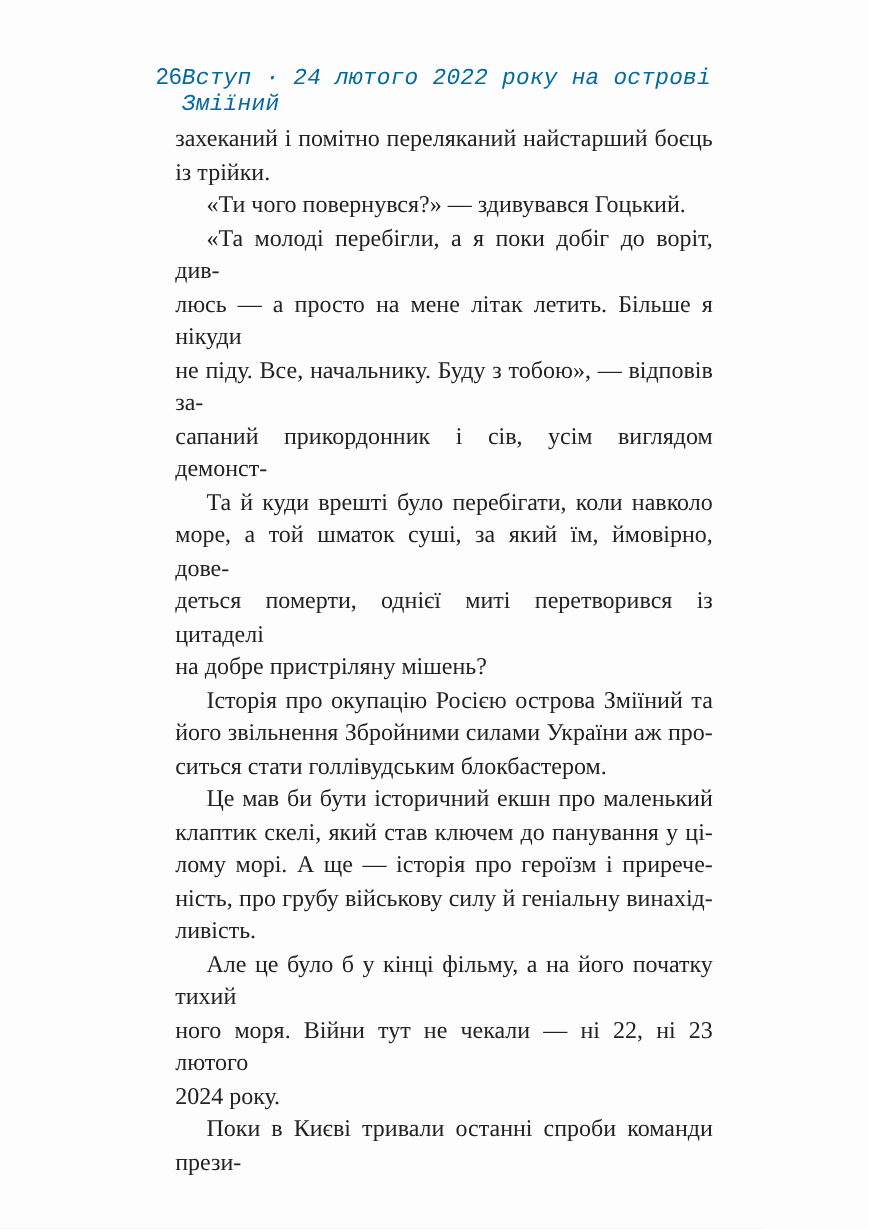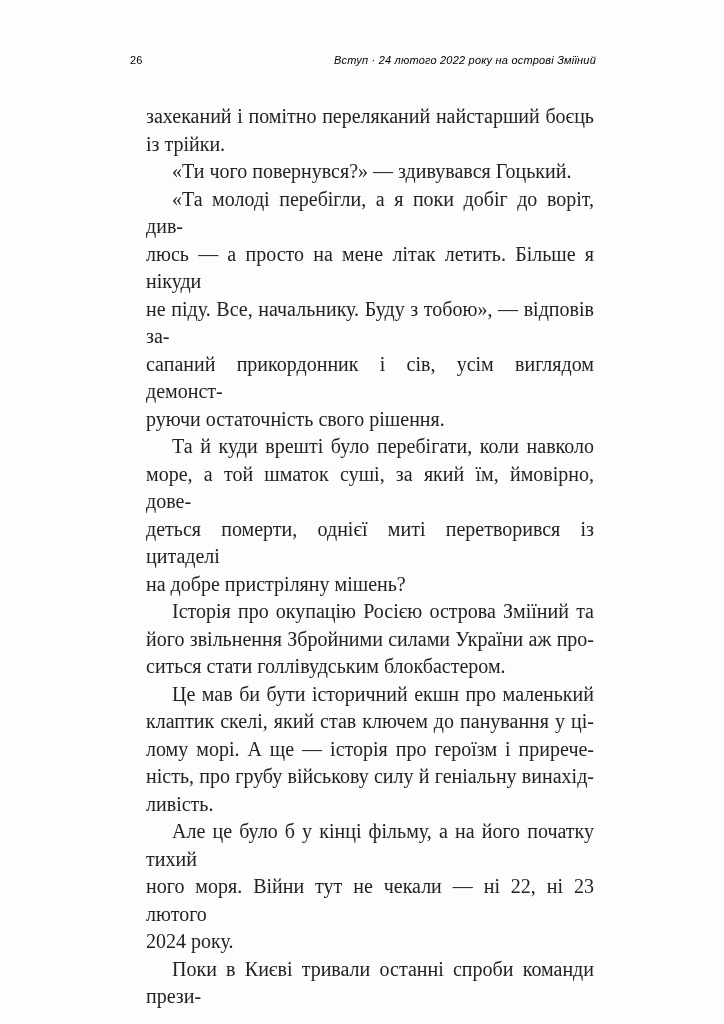--- a/index.html
+++ b/index.html
@@ -17,29 +17,30 @@
   }
   .running-header {
     position: absolute;
     left: 130px;
     top: 54px;
     width: 466px;
     display: flex;
     justify-content: space-between;
     align-items: baseline;
     font-family: "Liberation Sans", sans-serif;
-    font-size: 11px;
-    color: #000000;
+    font-size: 19px;
+    color: #0369a1;
     letter-spacing: 0.2px;
   }
   .page-number {
     font-style: normal;
   }
   .running-title {
     font-style: italic;
+    font-family: Liberation Mono, monospace;
   }
   .text-content {
     position: absolute;
     left: 130px;
     top: 103px;
     width: 464px;
     font-size: 20px;
     line-height: 27.5px;
     color: #222222;
   }
@@ -75,21 +76,20 @@
         <div class="line last">із трійки.</div>
       </div>
       <div class="paragraph indented">
         <div class="line last">«Ти чого повернувся?» — здивувався Гоцький.</div>
       </div>
       <div class="paragraph indented">
         <div class="line">«Та молоді перебігли, а я поки добіг до воріт, див-</div>
         <div class="line">люсь — а просто на мене літак летить. Більше я нікуди</div>
         <div class="line">не піду. Все, начальнику. Буду з тобою», — відповів за-</div>
         <div class="line">сапаний прикордонник і сів, усім виглядом демонст-</div>
-        <div class="line last">руючи остаточність свого рішення.</div>
       </div>
       <div class="paragraph indented">
         <div class="line">Та й куди врешті було перебігати, коли навколо</div>
         <div class="line">море, а той шматок суші, за який їм, ймовірно, дове-</div>
         <div class="line">деться померти, однієї миті перетворився із цитаделі</div>
         <div class="line last">на добре пристріляну мішень?</div>
       </div>
       <div class="paragraph indented">
         <div class="line">Історія про окупацію Росією острова Зміїний та</div>
         <div class="line">його звільнення Збройними силами України аж про-</div>

